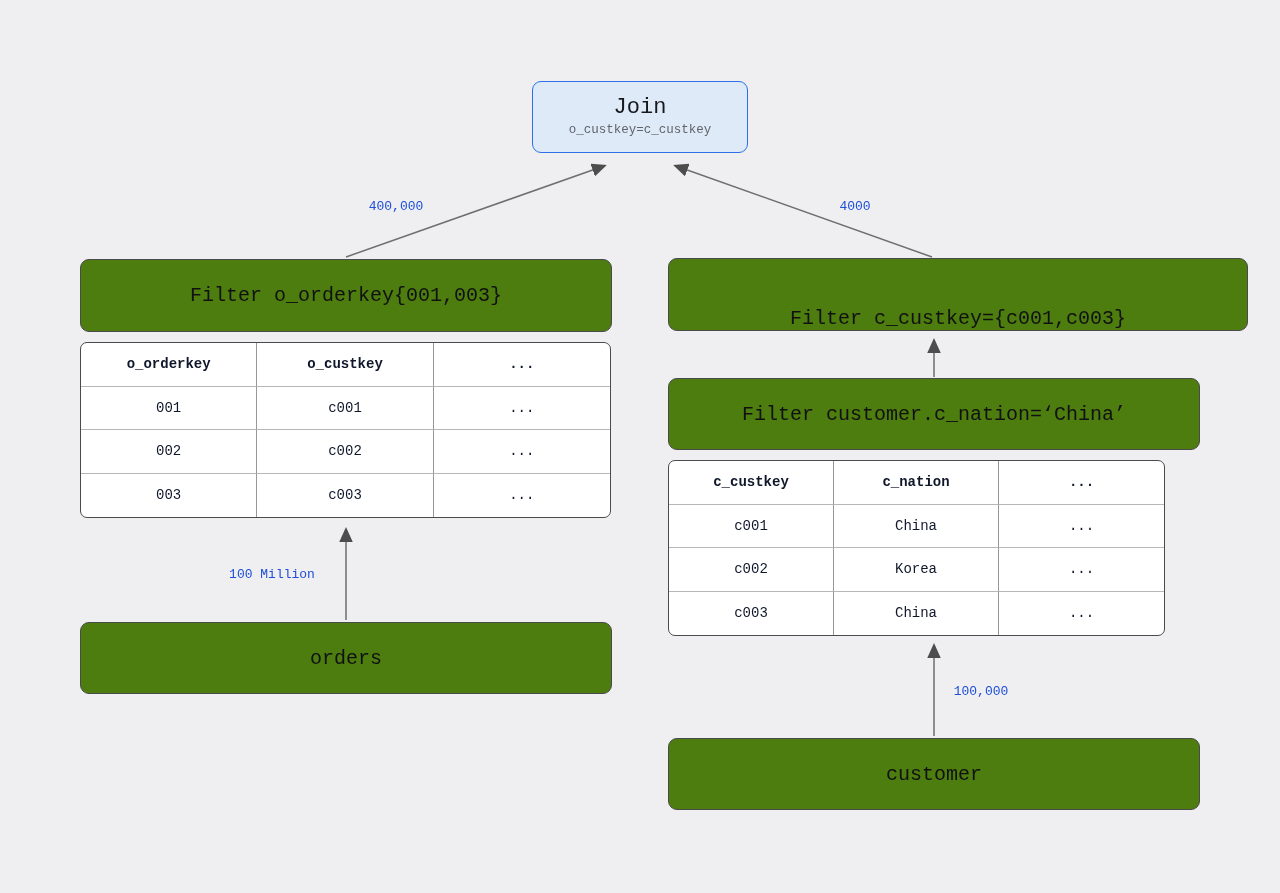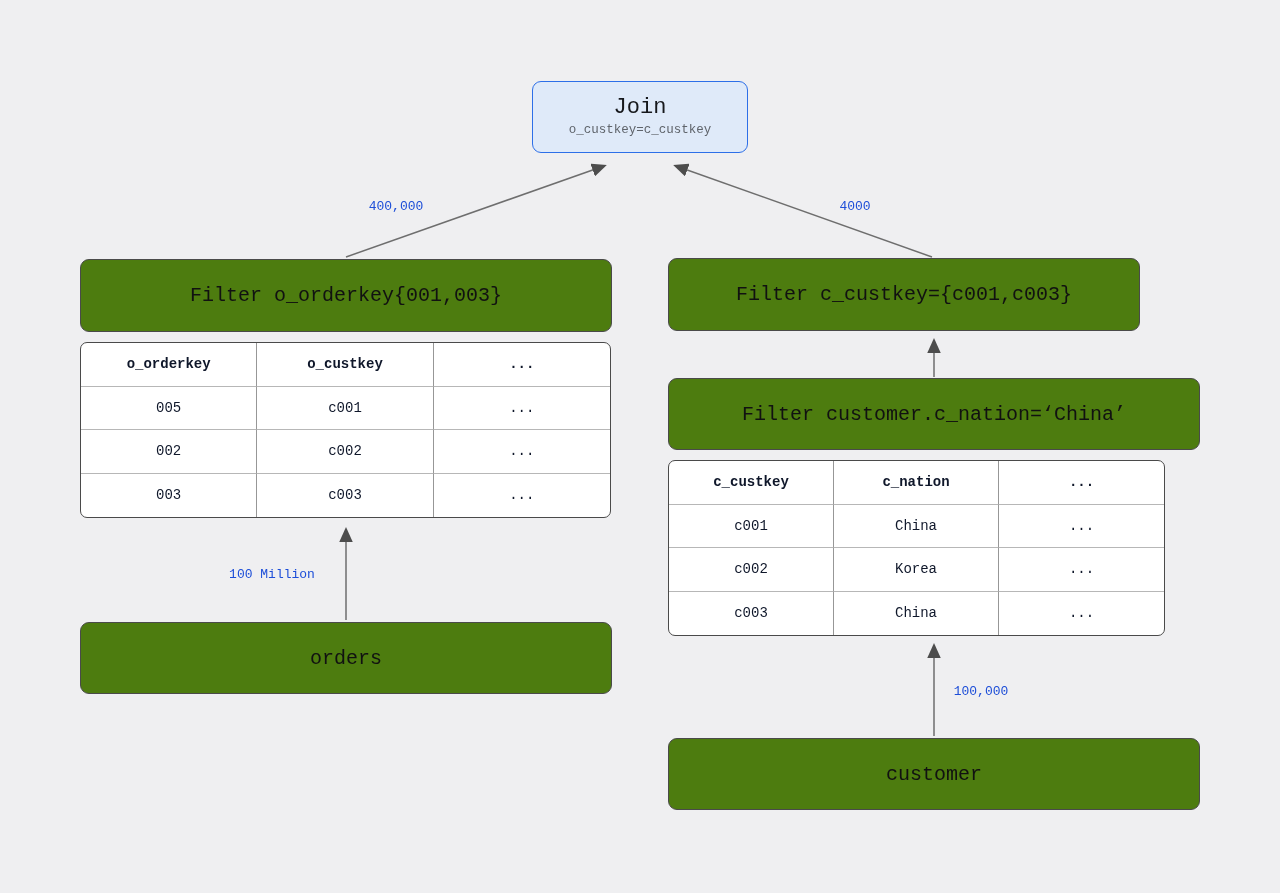--- a/index.html
+++ b/index.html
@@ -111,36 +111,36 @@
   <div class="edge-label" style="left:981px; top:691px;">100,000</div>
 
   <div class="node" style="left:80px; top:259px; width:532px; height:73px;">
     <div class="node-label">Filter o_orderkey{001,003}</div>
   </div>
 
   <div class="data-table" style="left:80px; top:342px; width:531px; height:176px;">
     <div class="cell header">o_orderkey</div>
     <div class="cell header">o_custkey</div>
     <div class="cell header last-col">...</div>
-    <div class="cell">005</div>
+    <div class="cell">001</div>
     <div class="cell">c001</div>
     <div class="cell last-col">...</div>
     <div class="cell">002</div>
     <div class="cell">c002</div>
     <div class="cell last-col">...</div>
     <div class="cell last-row">003</div>
     <div class="cell last-row">c003</div>
     <div class="cell last-col last-row">...</div>
   </div>
 
   <div class="node" style="left:80px; top:622px; width:532px; height:72px;">
     <div class="node-label">orders</div>
   </div>
 
-  <div class="node" style="left:668px; top:258px; width:472px; height:73px;">
+  <div class="node" style="left:668px; top:258px; width:580px; height:73px;align-items:flex-end;">
     <div class="node-label">Filter c_custkey={c001,c003}</div>
   </div>
 
   <div class="node" style="left:668px; top:378px; width:532px; height:72px;">
     <div class="node-label">Filter customer.c_nation=‘China’</div>
   </div>
 
   <div class="data-table" style="left:668px; top:460px; width:497px; height:176px;">
     <div class="cell header">c_custkey</div>
     <div class="cell header">c_nation</div>

